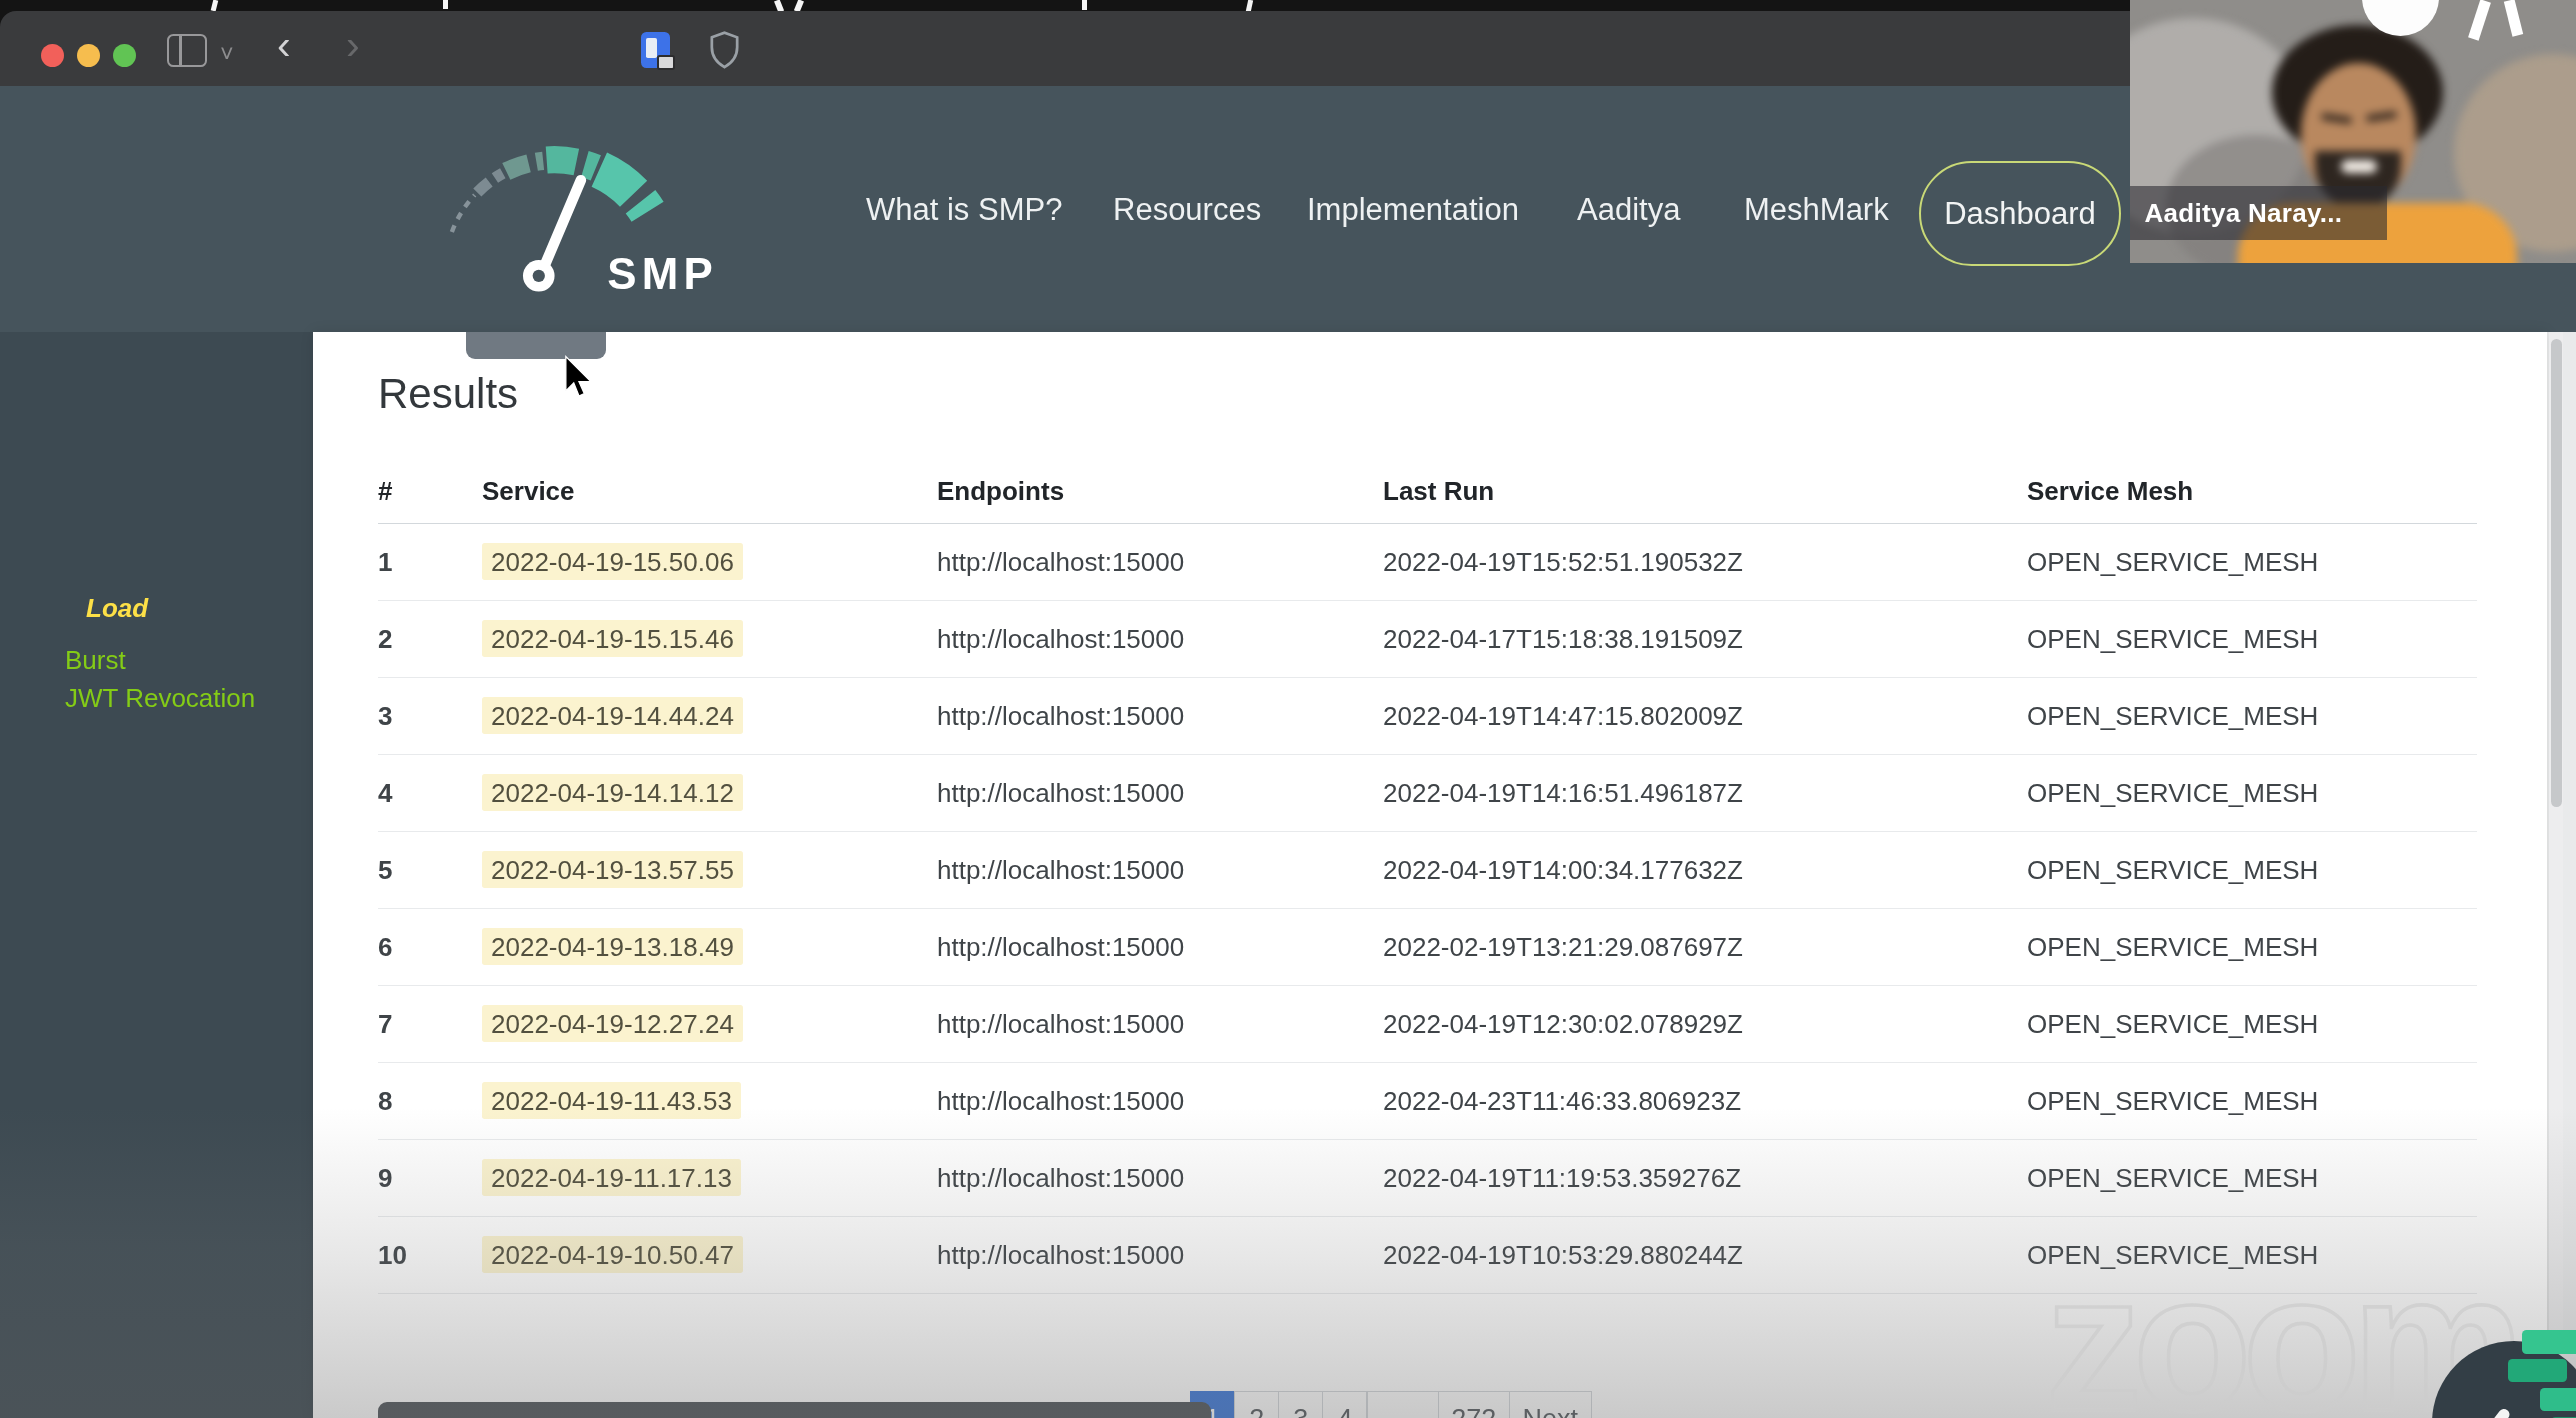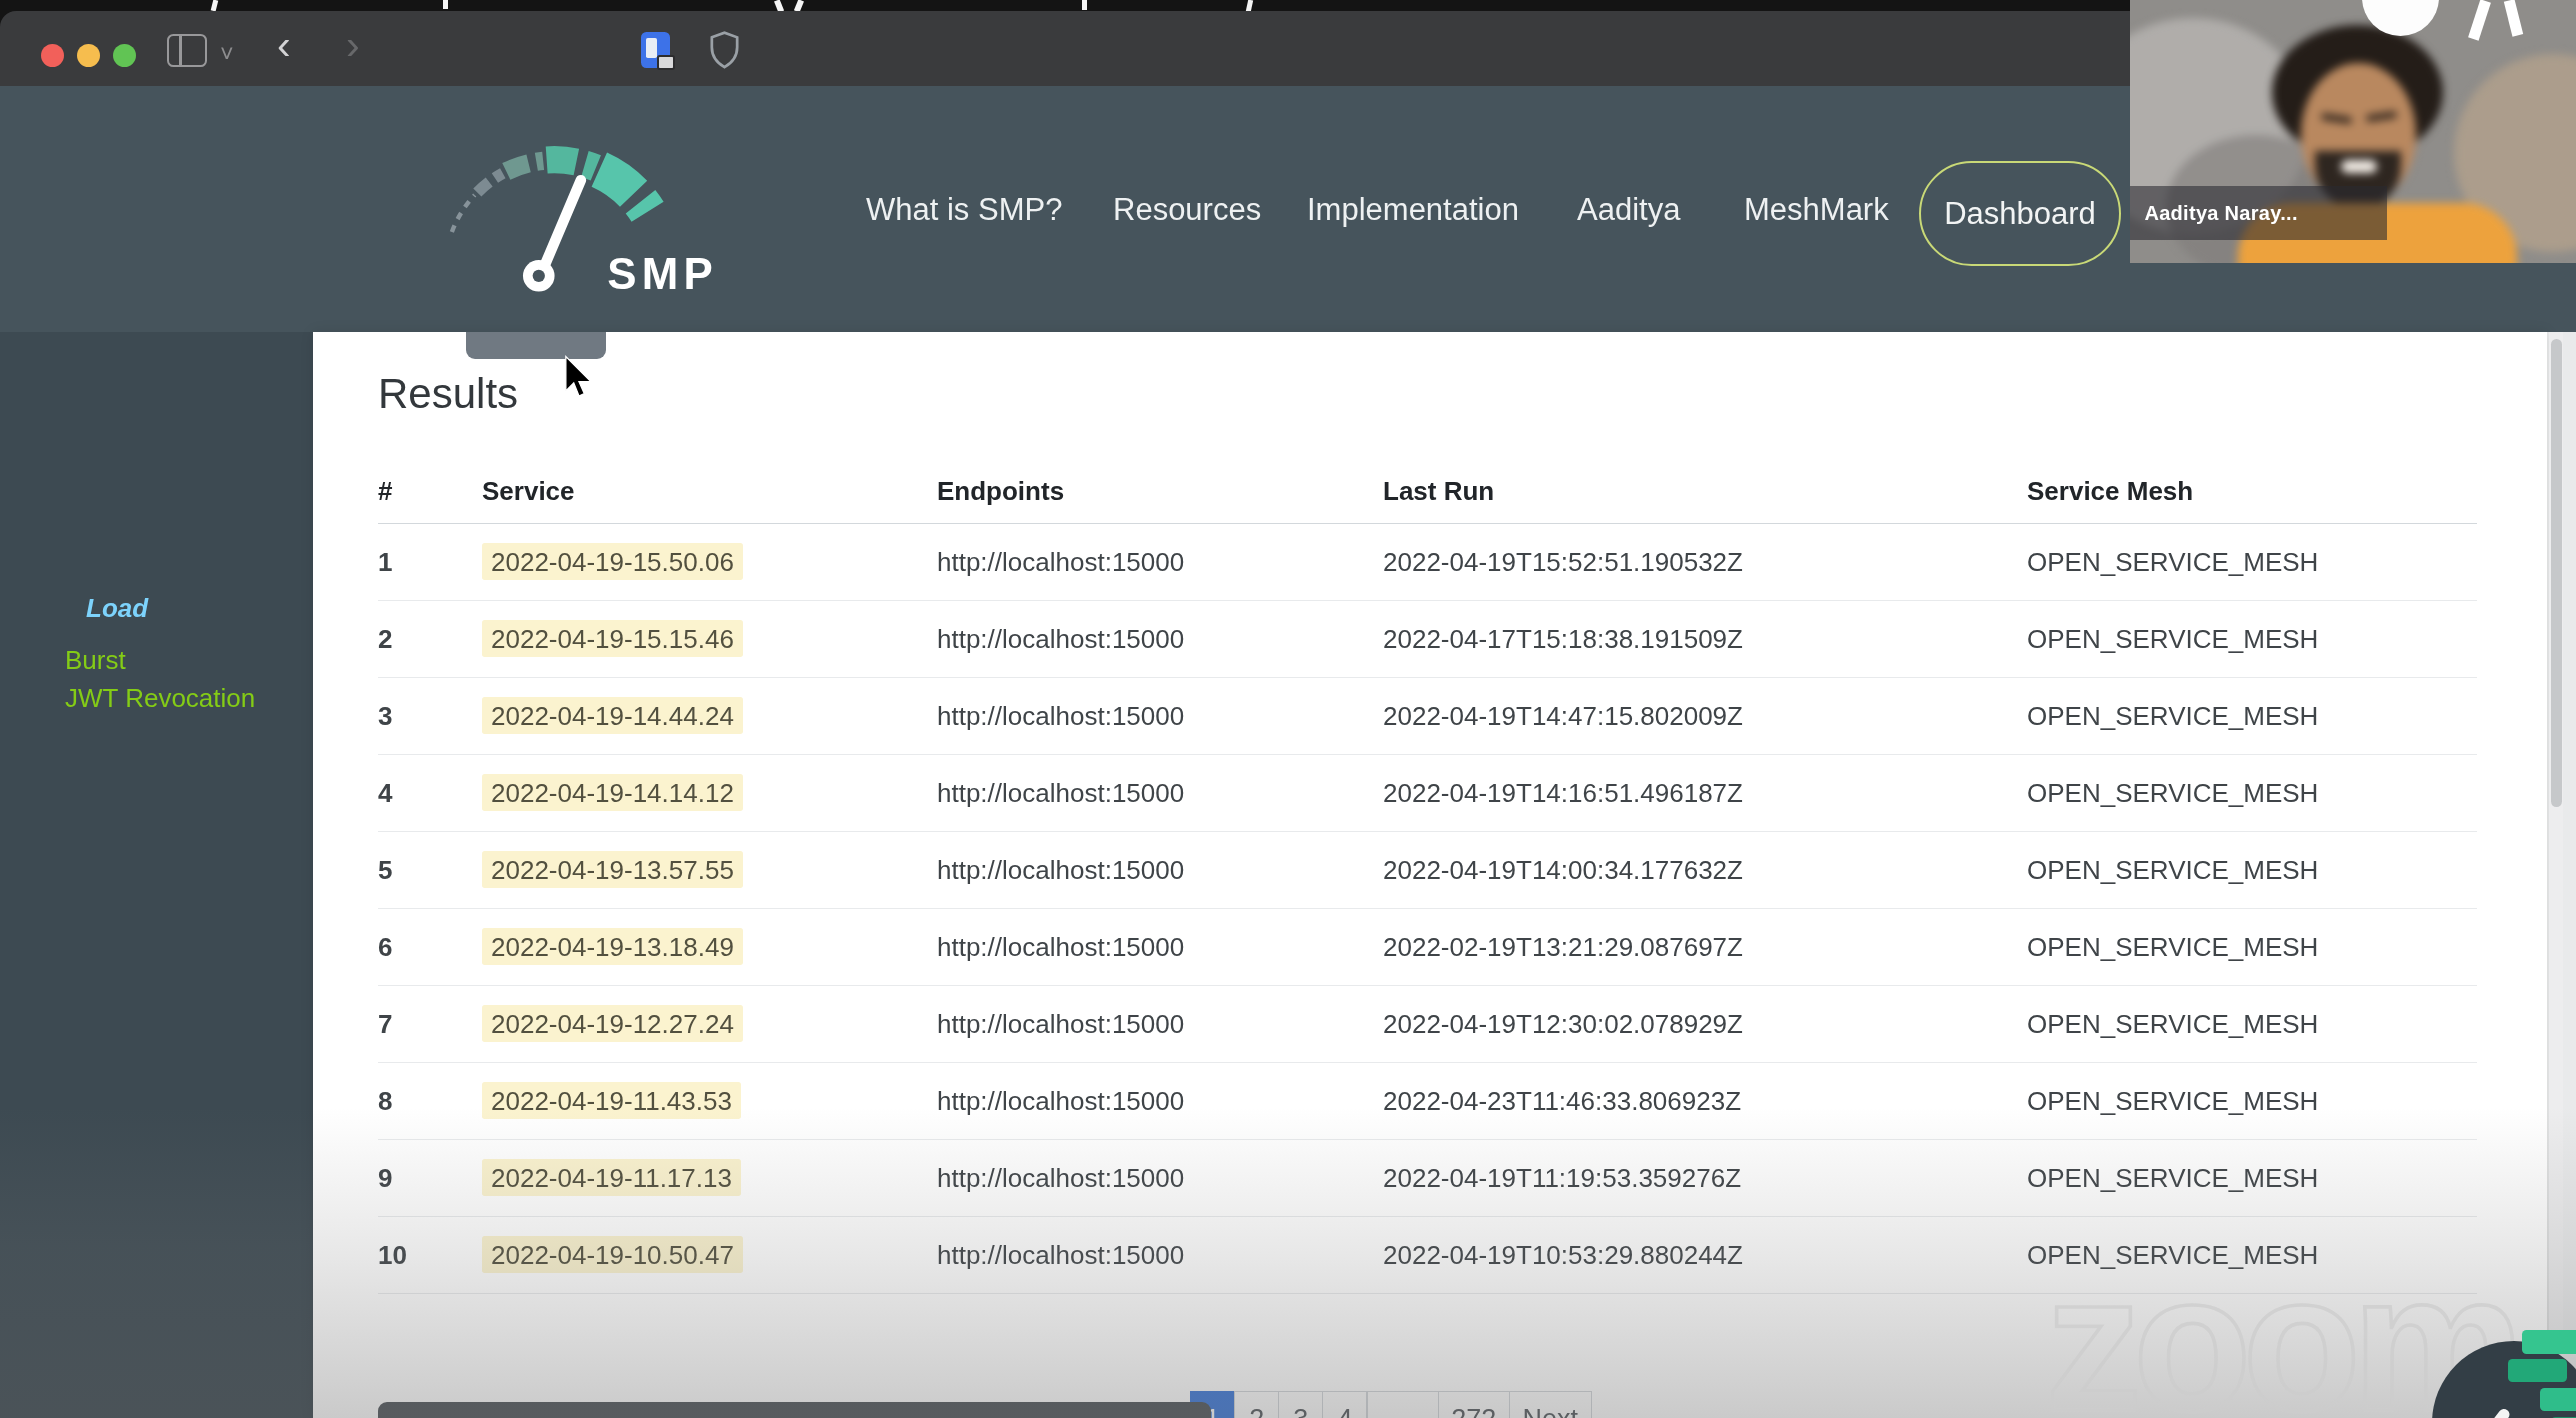--- a/index.html
+++ b/index.html
@@ -28,21 +28,21 @@
   .reload{position:absolute;right:16px;top:9px;font-size:27px;color:#c7c7c9;}
 
   
   .page{position:absolute;left:0;top:86px;width:2576px;height:1332px;background:#e9eaeb;z-index:10;}
   .header-band{position:absolute;left:0;top:0;width:2576px;height:246px;background:#46545c;}
   .side-panel{position:absolute;left:0;top:246px;width:313px;height:1086px;background:#3d4a52;}
   .nav-link{position:absolute;top:106px;font-size:31px;color:#eef1f2;cursor:default;}
   .dash-pill{position:absolute;left:1919px;top:75px;width:198px;height:101px;border:2.7px solid #c9d977;
     border-radius:54px;display:flex;align-items:center;justify-content:center;font-size:31px;color:#f2f4f4;}
   .side-item{position:absolute;font-size:26px;}
-  .side-item.active{color:#7dd3fc;font-style:italic;font-weight:bold;text-align:center;}
+  .side-item.active{color:#fde047;font-style:italic;font-weight:bold;text-align:center;}
   .side-item.dim{color:#84cc16;}
 
   
   .card{position:absolute;left:313px;top:246px;width:2234px;height:1086px;background:#ffffff;
     box-shadow:0 0 12.6px rgba(0,0,0,.10);}
   .partial-tab{position:absolute;left:153px;top:0;width:140px;height:27px;background:#707982;
     border-radius:0 0 9px 9px;}
   .results-title{position:absolute;left:65px;top:38px;font-size:42px;color:#33383c;}
 
   table.results{position:absolute;left:65px;top:128px;width:2097px;border-collapse:collapse;table-layout:fixed;}
@@ -77,21 +77,21 @@
   .smp-fab .disc{position:absolute;left:0;top:16px;width:164px;height:164px;border-radius:50%;background:#333e46;}
   .smp-fab .needle{position:absolute;left:52px;top:79px;width:10.8px;height:58px;background:#f4f4f4;border-radius:5.4px;transform:rotate(38deg);}
   .blk{position:absolute;border-radius:4.5px;}
 
   
   .video{position:absolute;left:2130px;top:0;width:446px;height:263px;overflow:hidden;z-index:60;background:#8f8d8a;}
   .vbg{position:absolute;inset:0;filter:blur(4.5px);}
   .blob{position:absolute;border-radius:50%;}
   .name-band{position:absolute;left:0;top:186px;width:257px;height:54px;background:rgba(42,42,48,.58);
     display:flex;align-items:center;z-index:5;}
-  .name-band span{margin-left:14.4px;font-size:20px;color:#fff;font-weight:bold;letter-spacing:0.3px;white-space:nowrap;}
+  .name-band span{margin-left:14.4px;font-size:26px;color:#fff;font-weight:bold;letter-spacing:0.3px;white-space:nowrap;}
   .v-slash{position:absolute;background:#fff;z-index:4;}
   .v-circle{position:absolute;left:232px;top:-41px;width:77px;height:77px;border-radius:50%;background:#fdfdfd;z-index:4;}
 
   
   .cursor{position:absolute;left:560px;top:354px;z-index:80;}
 </style>
 </head>
 <body>
 
 <div class="screen">

